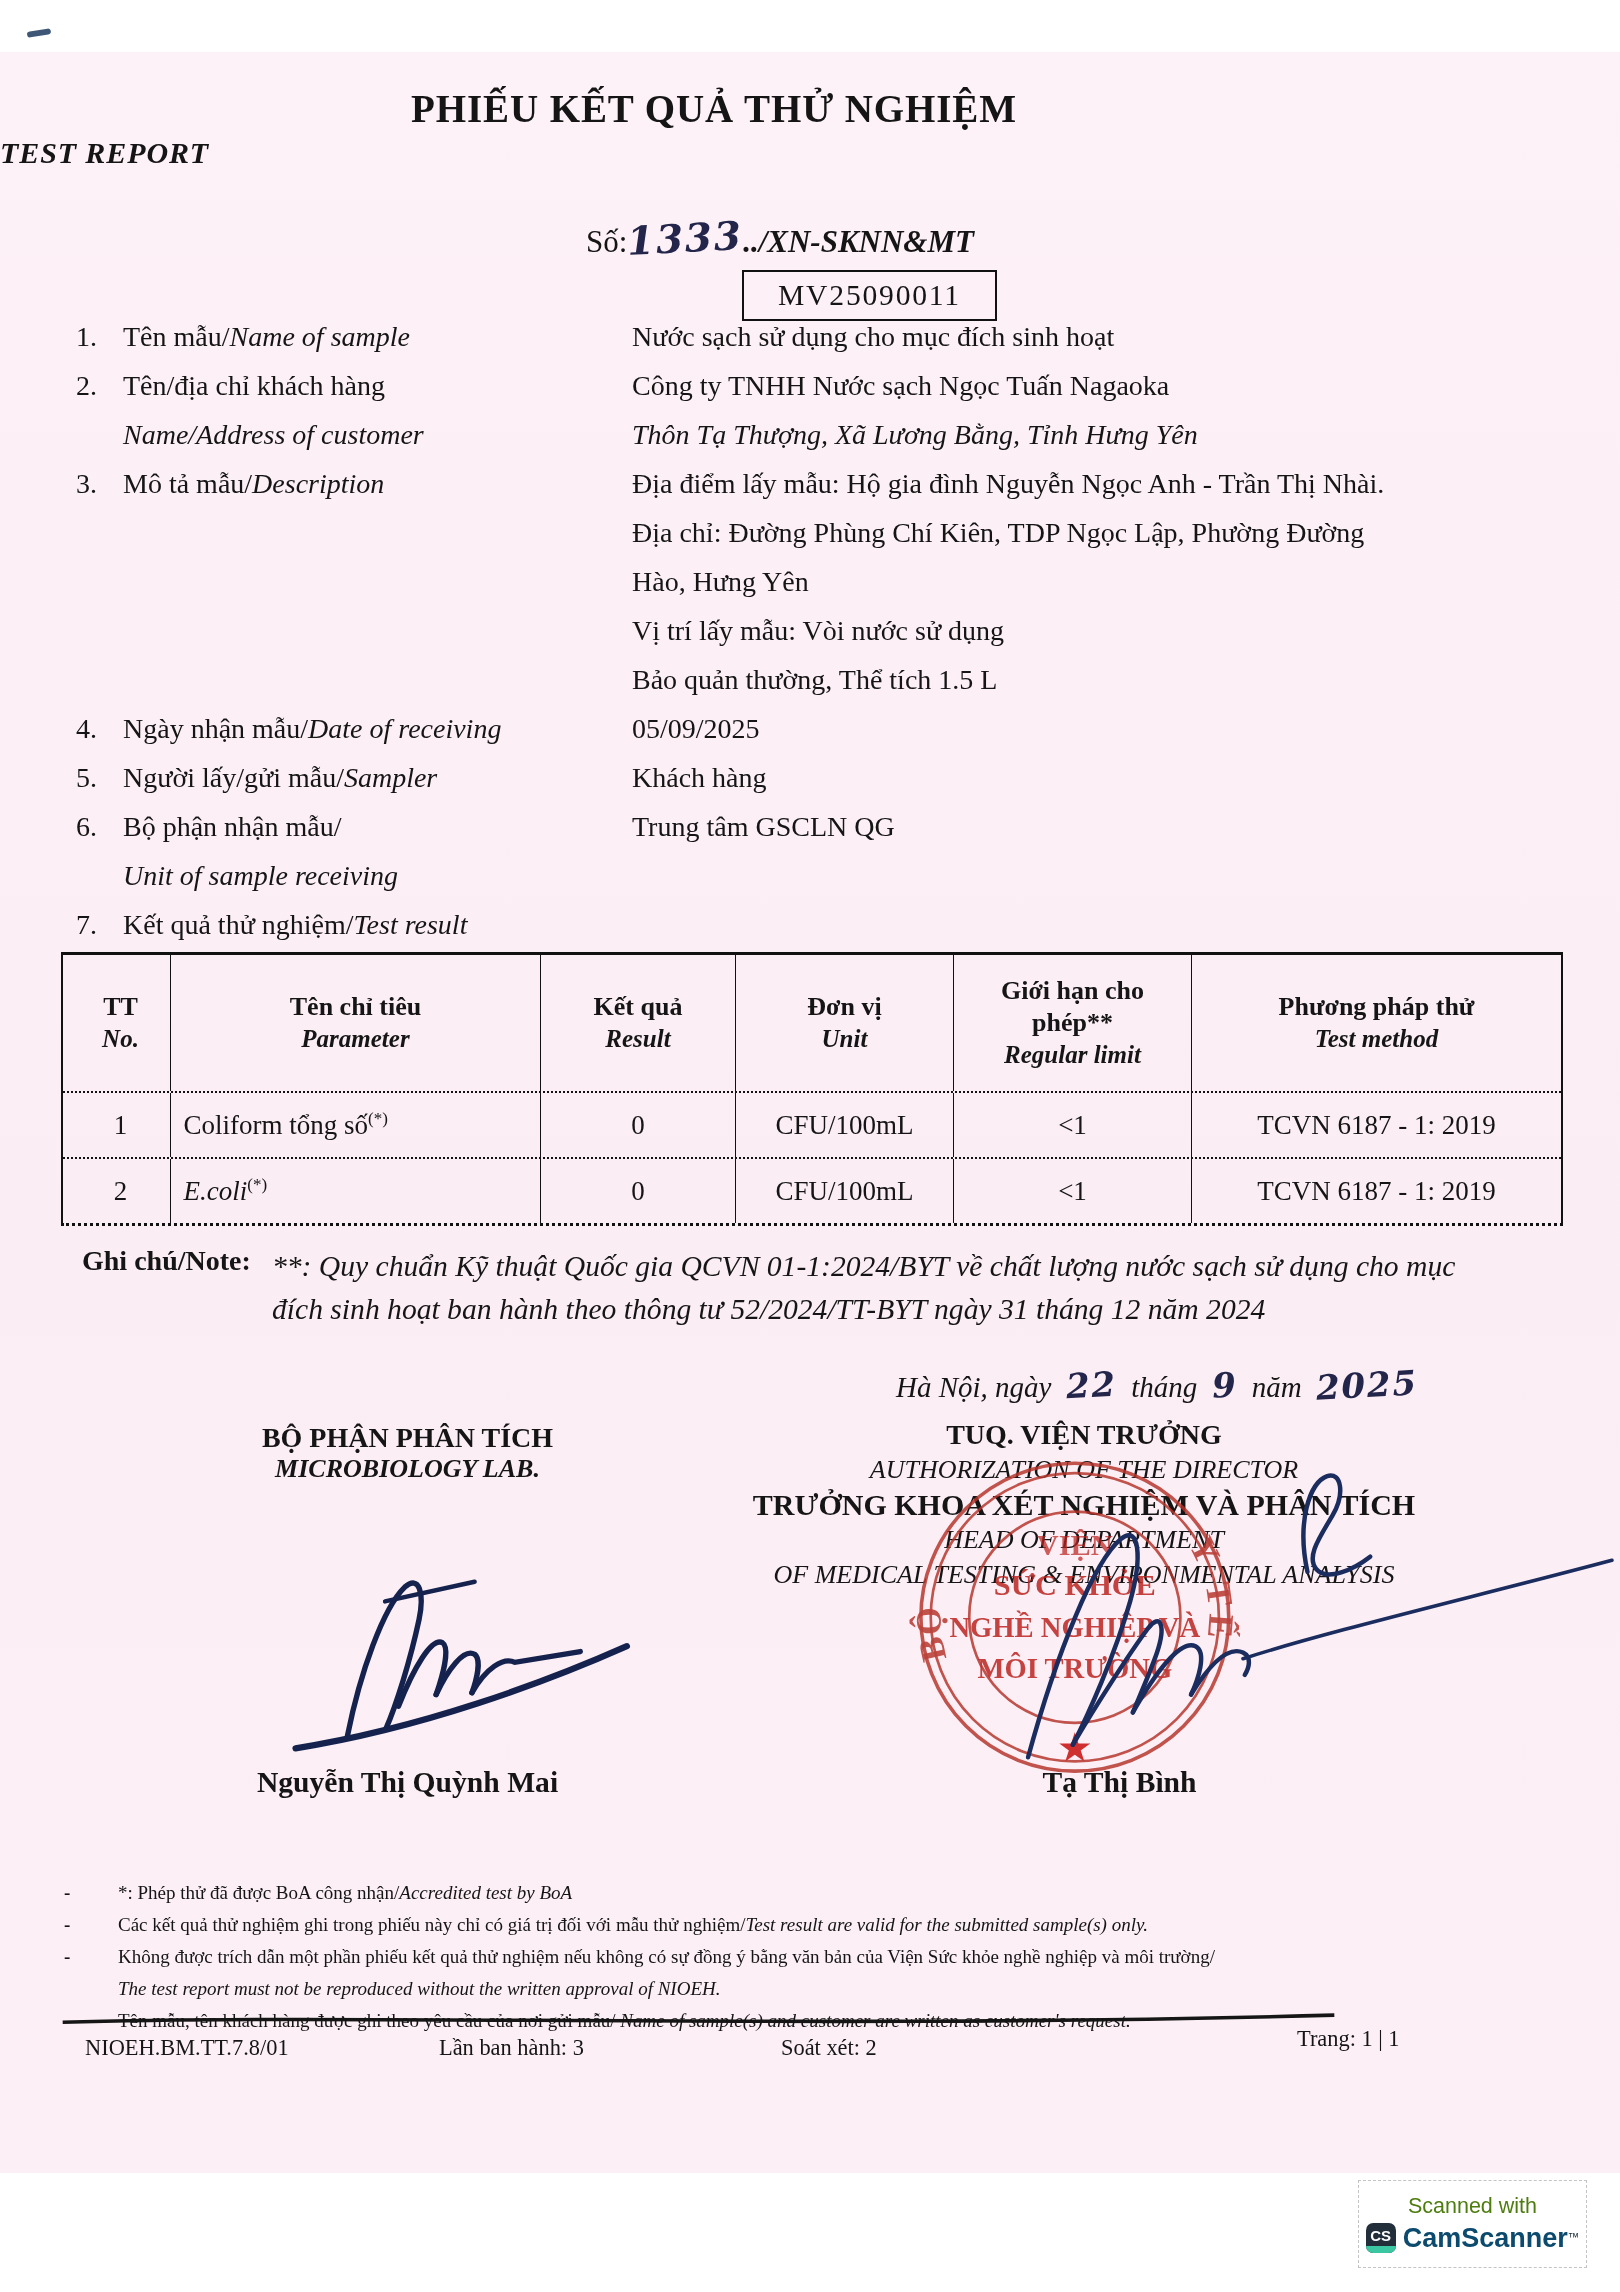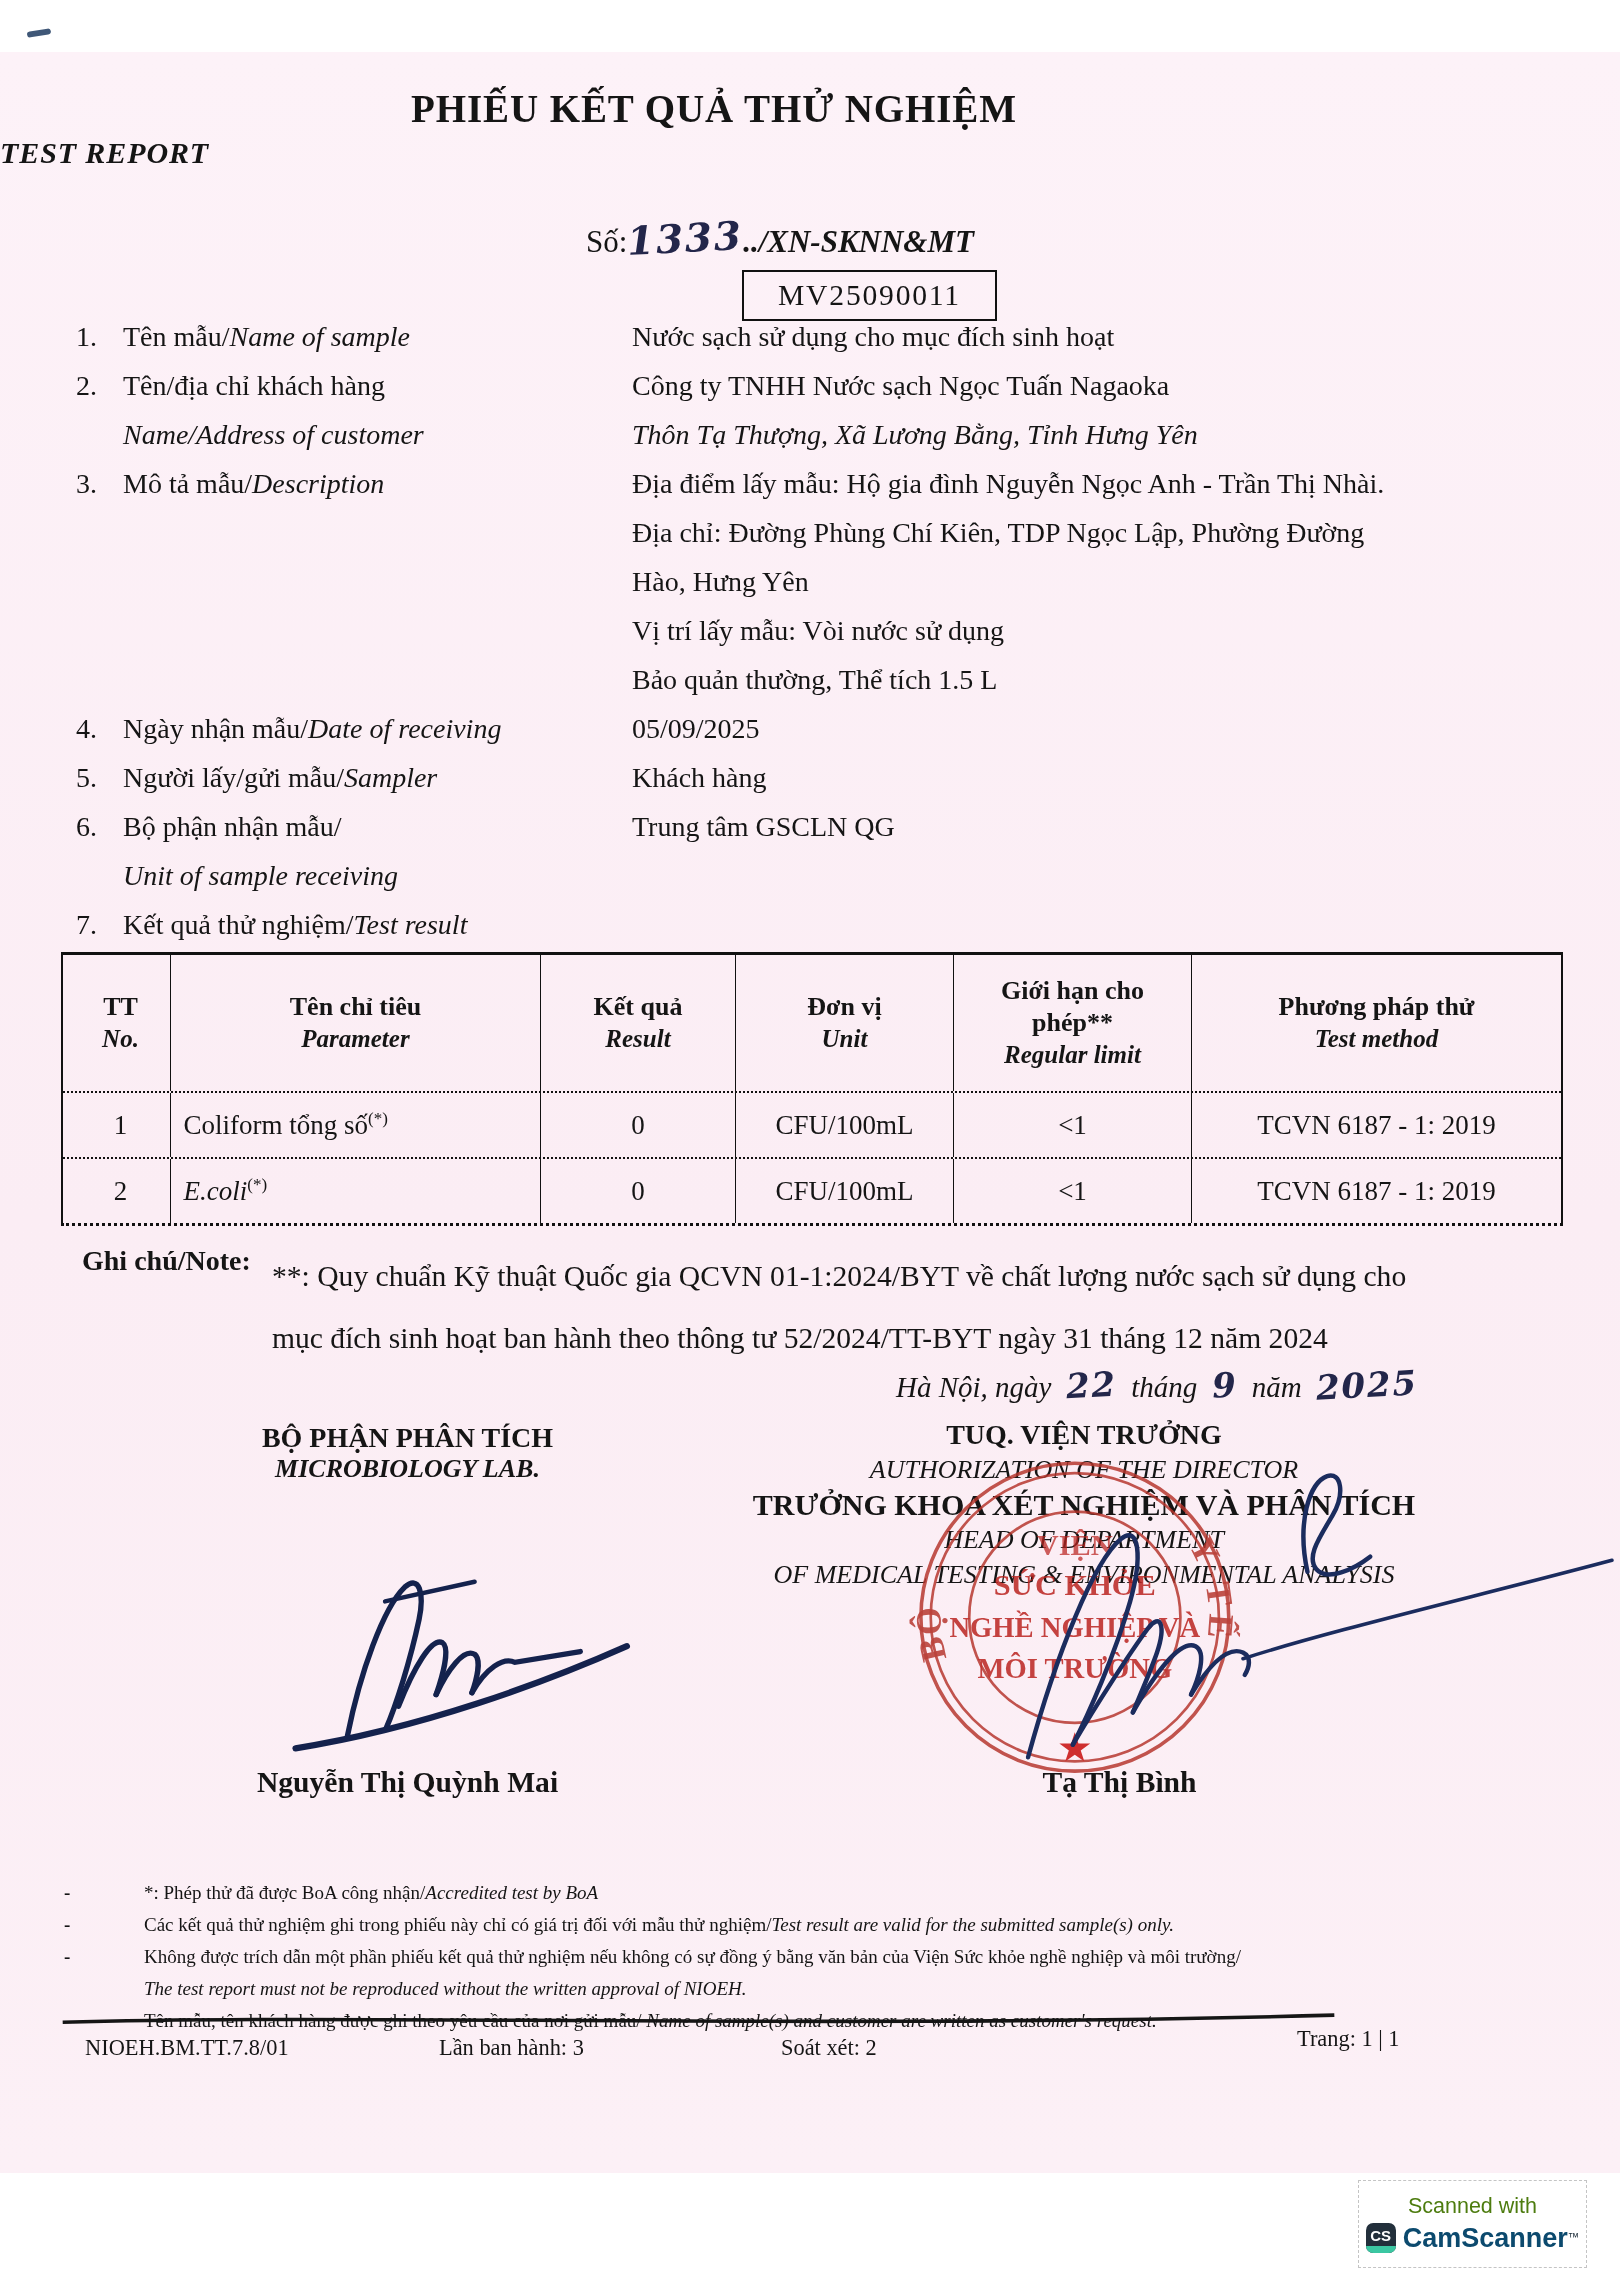--- a/index.html
+++ b/index.html
@@ -46,21 +46,21 @@
   .hvi{font-weight:bold;font-size:26px;line-height:32px;}
   .hen{font-weight:bold;font-style:italic;font-size:25px;line-height:32px;}
   .narrow .hvi{max-width:161px;}
   .c-param{align-items:flex-start;text-align:left;padding-left:12.5px;}
   .sup{font-size:17px;vertical-align:super;line-height:0;}
   .param-italic{font-style:italic;}
 
   
   .note{position:absolute;left:82px;top:1245px;width:1469px;display:flex;}
   .note .nlabel{font-weight:bold;font-size:28px;width:190px;flex:none;}
-  .note .ntext{font-size:29.6px;line-height:62px;width:1191px;}
+  .note .ntext{font-style:italic;font-size:29.6px;line-height:43px;width:1191px;}
 
   
   .dateline{position:absolute;top:1365px;left:896px;width:716px;font-style:italic;
             font-size:29px;}
   .dateline .hw{font-size:34px;margin:0 7.2px;}
 
   
   .sig-left{position:absolute;left:139px;top:1422px;width:537px;text-align:center;}
   .sig-left .t1{font-size:28px;font-weight:bold;}
   .sig-left .t2{font-size:26px;font-weight:bold;font-style:italic;}
@@ -73,21 +73,21 @@
   .name-right{position:absolute;left:851px;top:1766px;width:537px;text-align:center;
              font-size:29.6px;font-weight:bold;}
 
   .stamp-svg{position:absolute;left:903px;top:1449px;opacity:.92;}
   .overlay-svg{position:absolute;left:0;top:0;pointer-events:none;}
 
   
   .fnotes{position:absolute;left:64px;top:1877px;width:1514px;font-size:19px;line-height:32px;}
   .fnote{display:flex;}
   .fnote .dash{width:54px;flex:none;font-weight:bold;}
-  .fnote .txt{flex:1;margin-left:26px;}
+  .fnote .txt{flex:1;}
   .fnote .en-block{display:block;font-style:italic;}
   .fnote .en-inline{font-style:italic;}
 
   .doc-footer{position:absolute;left:0;top:2026px;width:1620px;height:36px;font-size:22.4px;}
   .doc-footer span{position:absolute;white-space:nowrap;}
   .df-code{left:85px;top:9px;}
   .df-issue{left:439px;top:9px;}
   .df-review{left:781px;top:9px;}
   .df-page{left:1297px;top:0px;}
 

